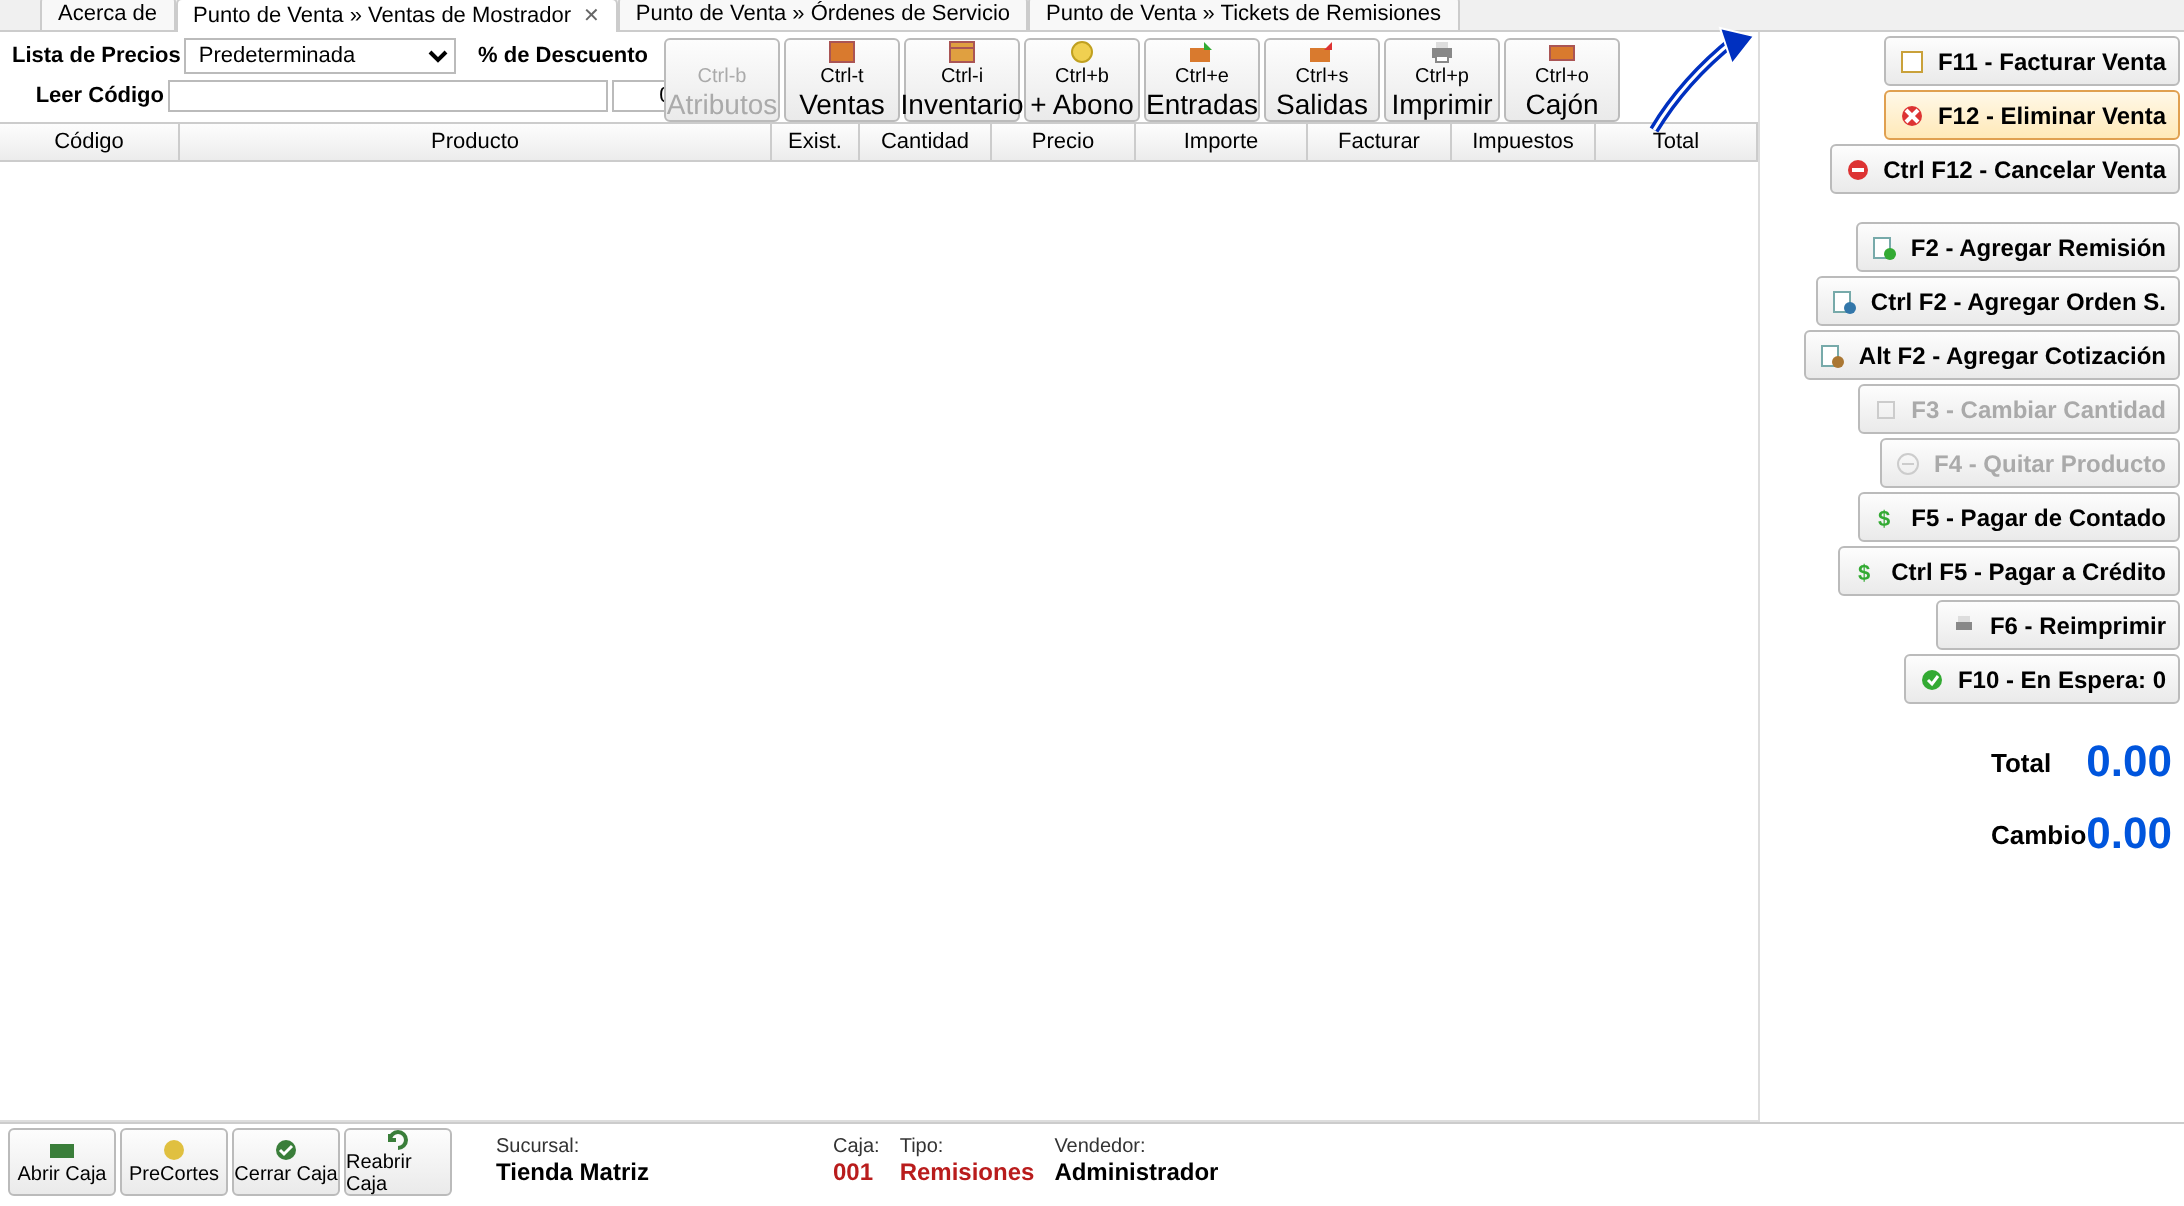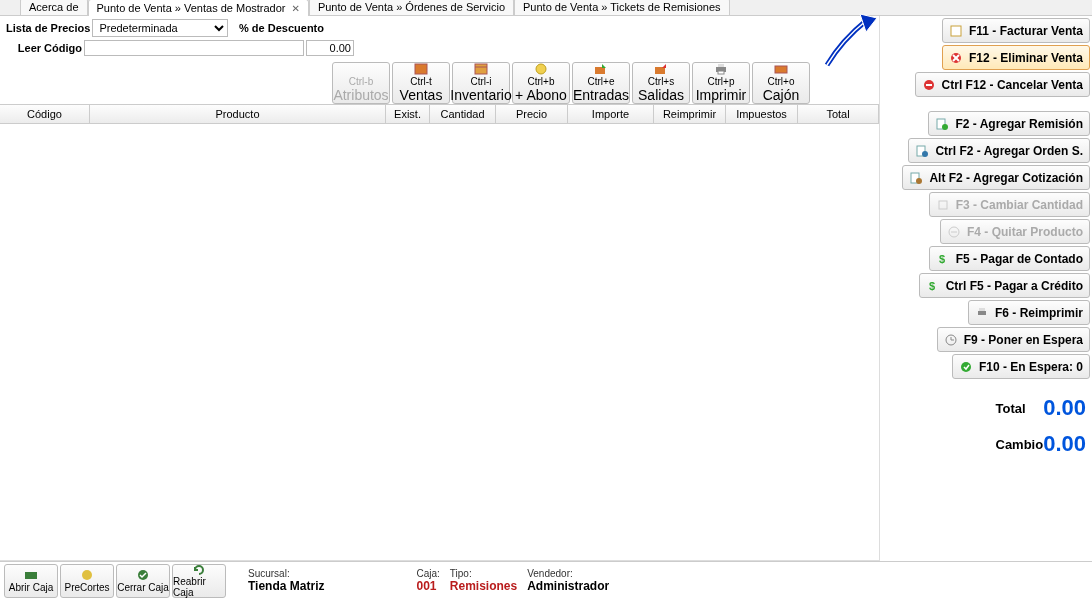--- a/index.html
+++ b/index.html
@@ -78,21 +78,20 @@
   border: 1px solid #bbb;
   border-radius: 3px;
   background: linear-gradient(#fdfdfd,#eaeaea);
   display: flex;
   flex-direction: column;
   align-items: center;
   justify-content: center;
   font-size: 10px;
   cursor: pointer;
   position: relative;
-  margin-top: 43px;
 }
 .toolbtn.disabled { color: #aaa; cursor: default; }
 .toolbtn .ic { width: 16px; height: 14px; margin-bottom: 1px; display: flex; align-items: center; justify-content: center; }
 .toolbtn .k1 { font-size: 10px; }
 .toolbtn .k2 { font-size: 14px; }
 .top-area {
   display: flex;
 }
 .top-left {
   width: 330px;
@@ -296,21 +295,21 @@
       </div>
     </div>
 
     <div class="grid-header">
       <div class="gh" style="width:90px">Código</div>
       <div class="gh" style="width:296px">Producto</div>
       <div class="gh" style="width:44px">Exist.</div>
       <div class="gh" style="width:66px">Cantidad</div>
       <div class="gh" style="width:72px">Precio</div>
       <div class="gh" style="width:86px">Importe</div>
-      <div class="gh" style="width:72px">Reimprimir</div>
+      <div class="gh" style="width:72px">Facturar</div>
       <div class="gh" style="width:72px">Impuestos</div>
       <div class="gh" style="flex:1">Total</div>
     </div>
     <div class="grid-body"></div>
   </div>
 
   <div class="right">
     <div class="action-btn">
         <span class="aic">
           <svg width="12" height="12">
@@ -400,30 +399,20 @@
         <span>Ctrl F5 - Pagar a Crédito</span>
       </div>
     <div class="action-btn">
         <span class="aic">
           <svg width="12" height="12">
             <rect x="2" y="4" width="8" height="4" fill="#888"></rect>
             <rect x="3" y="1" width="6" height="3" fill="#ddd"></rect>
           </svg>
         </span>
         <span>F6 - Reimprimir</span>
-      </div>
-    <div class="action-btn">
-        <span class="aic">
-          <svg width="12" height="12">
-            <circle cx="6" cy="6" r="5" fill="none" stroke="#888"></circle>
-            <line x1="6" y1="6" x2="6" y2="3" stroke="#888"></line>
-            <line x1="6" y1="6" x2="9" y2="6" stroke="#888"></line>
-          </svg>
-        </span>
-        <span>F9 - Poner en Espera</span>
       </div>
     <div class="action-btn">
         <span class="aic">
           <svg width="12" height="12">
             <circle cx="6" cy="6" r="5" fill="#3a3"></circle>
             <path d="M4 6 L6 8 L9 4" fill="none" stroke="#fff" stroke-width="1.5"></path>
           </svg>
         </span>
         <span>F10 - En Espera: 0</span>
       </div>

